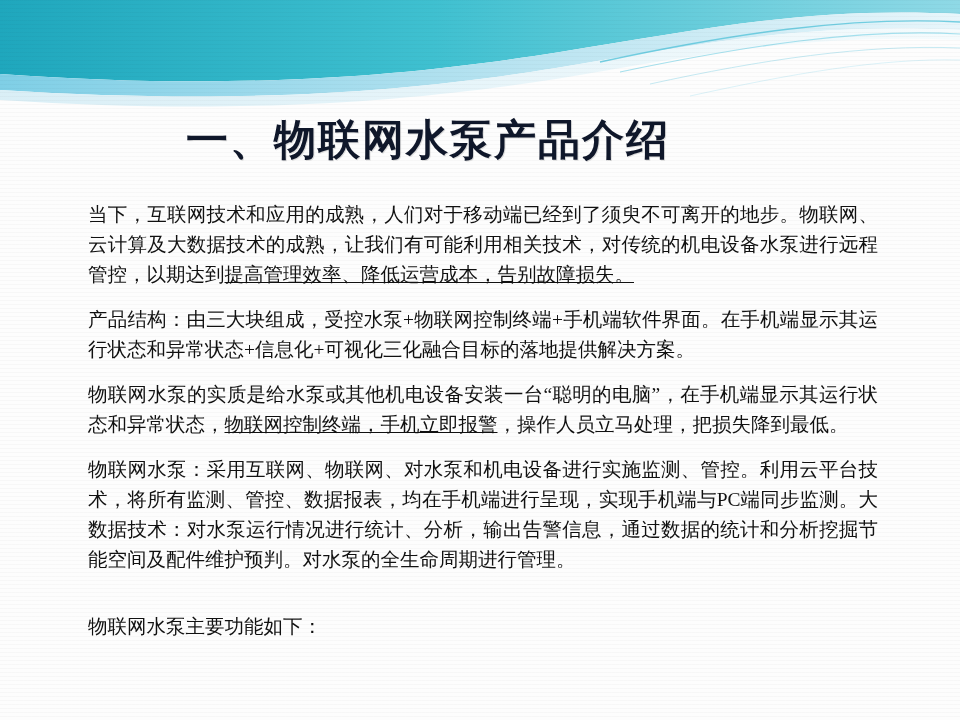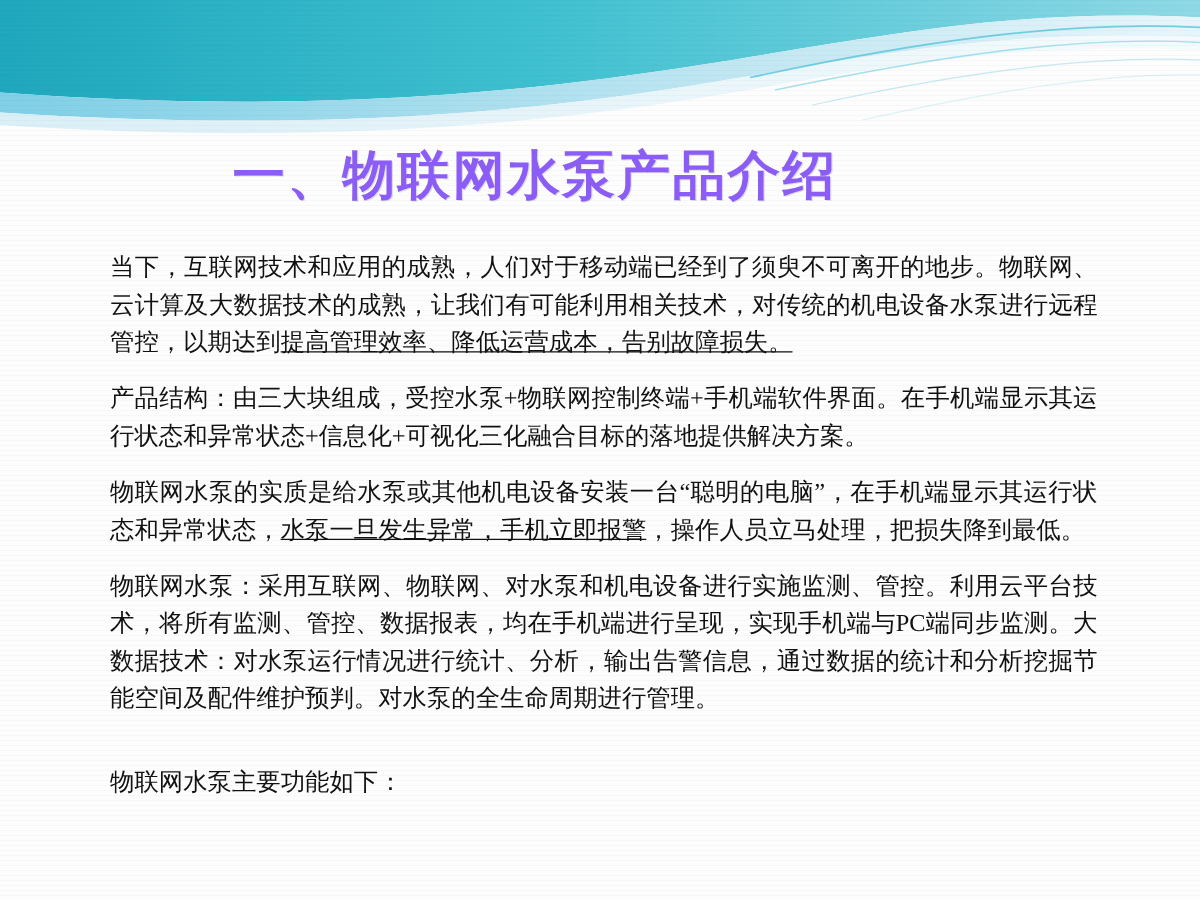--- a/index.html
+++ b/index.html
@@ -47,21 +47,21 @@
   .title {
     position: absolute;
     top: 112px;
     left: 0;
     width: 856px;
     text-align: center;
     font-family: "Liberation Sans", "DejaVu Sans", sans-serif;
     font-weight: bold;
     font-size: 42px;
     letter-spacing: 2px;
-    color: #8b5cf6;
+    color: #0f172a;
     z-index: 4;
     text-shadow: 1px 1px 0 rgba(0,0,0,0.12);
   }
 
   .body-text {
     position: absolute;
     left: 88px;
     top: 200px;
     width: 790px;
     z-index: 4;
@@ -118,21 +118,21 @@
   <div class="title">一、物联网水泵产品介绍</div>
 
   <div class="body-text">
     <p class="para">
       <span>当下，互联网技术和应用的成熟，人们对于移动端已经到了须臾不可离开的地步。物联网、云计算及大数据技术的成熟，让我们有可能利用相关技术，对传统的机电设备水泵进行远程管控，以期达到</span><span class="u">提高管理效率、降低运营成本，告别故障损失。</span>
     </p>
     <p class="para">
       <span>产品结构：由三大块组成，受控水泵+物联网控制终端+手机端软件界面。在手机端显示其运行状态和异常状态+信息化+可视化三化融合目标的落地提供解决方案。</span>
     </p>
     <p class="para">
-      <span>物联网水泵的实质是给水泵或其他机电设备安装一台“聪明的电脑”，在手机端显示其运行状态和异常状态，</span><span class="u">水泵一旦发生异常，手机立即报警</span><span>，操作人员立马处理，把损失降到最低。</span>
+      <span>物联网水泵的实质是给水泵或其他机电设备安装一台“聪明的电脑”，在手机端显示其运行状态和异常状态，</span><span class="u">物联网控制终端，手机立即报警</span><span>，操作人员立马处理，把损失降到最低。</span>
     </p>
     <p class="para">
       <span>物联网水泵：采用互联网、物联网、对水泵和机电设备进行实施监测、管控。利用云平台技术，将所有监测、管控、数据报表，均在手机端进行呈现，实现手机端与PC端同步监测。大数据技术：对水泵运行情况进行统计、分析，输出告警信息，通过数据的统计和分析挖掘节能空间及配件维护预判。对水泵的全生命周期进行管理。</span>
     </p>
     <p class="para">
       <span>物联网水泵主要功能如下：</span>
     </p>
   </div>
 
   <div class="texture"></div>

